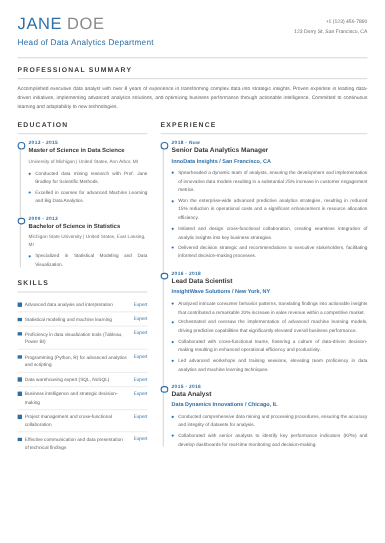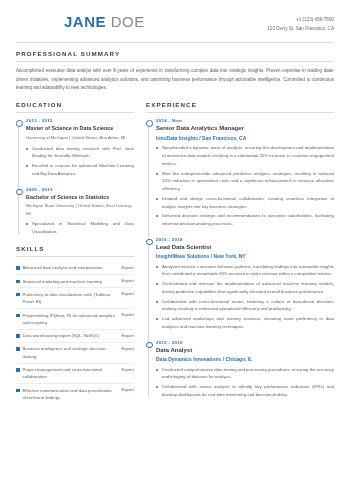--- a/index.html
+++ b/index.html
@@ -9,21 +9,21 @@
     background:#ffffff;
     font-family:"Liberation Sans", sans-serif;
     color:#4a4a4a;
     overflow:hidden;
   }
   .page { width:350px; height:494px; padding:14px 16px 8px 16px; position:relative; }
 
   
   .header { display:flex; justify-content:space-between; align-items:flex-start; }
   .name { font-size:15px; letter-spacing:0.5px; line-height:1.1; }
-  .name .first { color:#2f6fa8; font-weight:bold;margin-left:48px; }
+  .name .first { color:#2f6fa8; font-weight:normal; }
   .name .last { color:#8a8a8a; font-weight:normal; }
   .title { font-size:7.5px; color:#2f6fa8; margin-top:3px; letter-spacing:0.2px; }
   .contact { text-align:right; font-size:4.6px; color:#6b6b6b; line-height:1.9; padding-top:2px; }
   .contact .line { white-space:nowrap; }
 
   .rule { height:1px; background:#d9d9d9; margin:9px 0 7px 0; }
 
   
   .sec-head { font-size:6.2px; color:#3d3d3d; font-weight:bold; letter-spacing:1.1px; margin-bottom:4px; }
   .sec-rule { height:1px; background:#dcdcdc; margin-bottom:5px; }
@@ -67,20 +67,21 @@
 <body>
 
 <div class="page">
 
   <div class="header">
     <div>
       <div class="name">
         <span class="first">JANE</span>
         <span class="last">DOE</span>
       </div>
+      <div class="title">Head of Data Analytics Department</div>
     </div>
     <div class="contact">
       <div class="line">+1 (123) 456-7890</div>
       <div class="line">123 Derry St, San Francisco, CA</div>
     </div>
   </div>
 
   <div class="rule"></div>
 
   <div>

